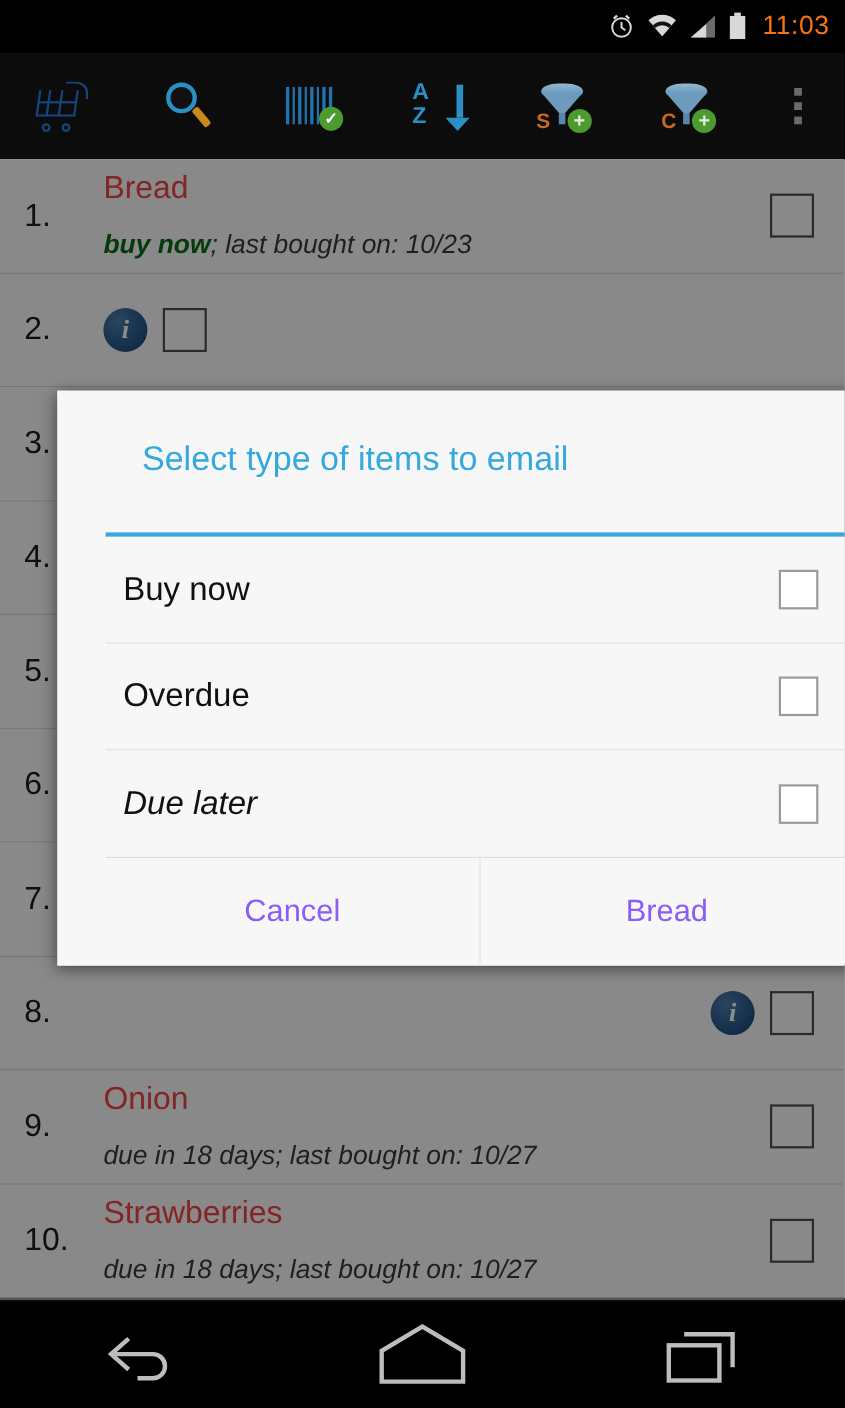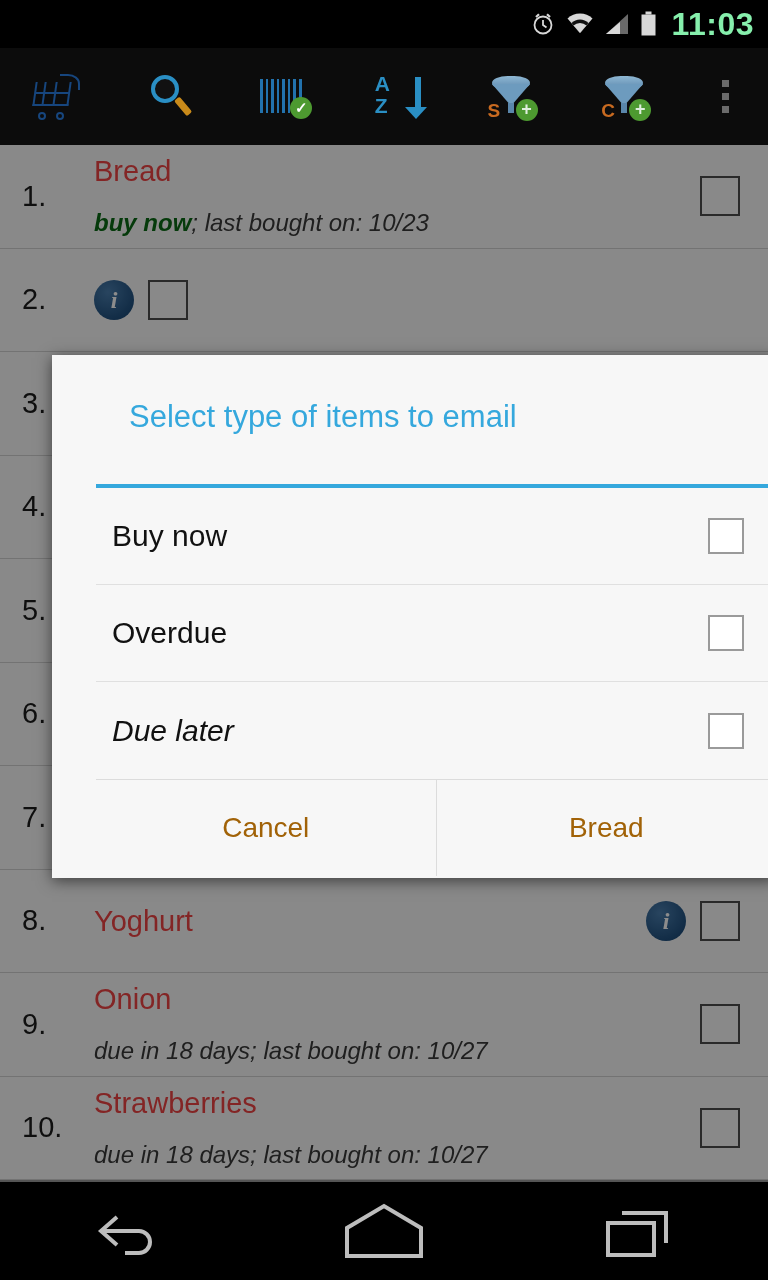--- a/index.html
+++ b/index.html
@@ -19,22 +19,22 @@
   
   .statusbar {
     position: absolute; top: 0; left: 0;
     width: 768px; height: 48px;
     background: #000;
     display: flex; align-items: center; justify-content: flex-end;
     padding-right: 14px;
   }
   .sb-icons { display: flex; align-items: center; gap: 10px; }
   .sb-time {
-    color: #86efac; font-size: 32px; letter-spacing: 0.5px;
-    margin-left: 14px; font-weight: 700;
+    color: #f97316; font-size: 24px; letter-spacing: 0.5px;
+    margin-left: 14px; font-weight: 400;
   }
   .sb-ico { display: block; }
 
   
   .actionbar {
     position: absolute; top: 48px; left: 0;
     width: 768px; height: 97px;
     background: #0c0c0c;
     display: flex; align-items: center;
   }
@@ -250,21 +250,21 @@
   }
   .dlg-footer {
     display: flex;
     height: 97px;
     border-top: 1px solid #dcdcdc;
     background: #f7f7f7;
   }
   .dlg-btn {
     flex: 1 1 0;
     display: flex; align-items: center; justify-content: center;
-    font-size: 28px; color: #a16207;
+    font-size: 28px; color: #8b5cf6;
     border-right: 1px solid #dcdcdc;
     background: #f7f7f7;
   }
   .dlg-btn:last-child { border-right: none; }
 
   
   .navbar {
     position: absolute; bottom: 0; left: 0;
     width: 768px; height: 100px;
     background: #000;
@@ -437,21 +437,20 @@
         <div class="row-title"></div>
         <div class="row-sub"></div>
       </div>
       <div class="info-spacer"></div>
       <div class="row-check"></div>
     </div>
 
     <div class="row">
       <div class="row-idx">8.</div>
       <div class="row-main">
-        <div class="row-title">Yoghurt</div>
       </div>
       <div class="info-badge">i</div>
       <div class="row-check"></div>
     </div>
 
     <div class="row">
       <div class="row-idx">9.</div>
       <div class="row-main">
         <div class="row-title">Onion</div>
         <div class="row-sub">due in 18 days; last bought on: 10/27</div>

